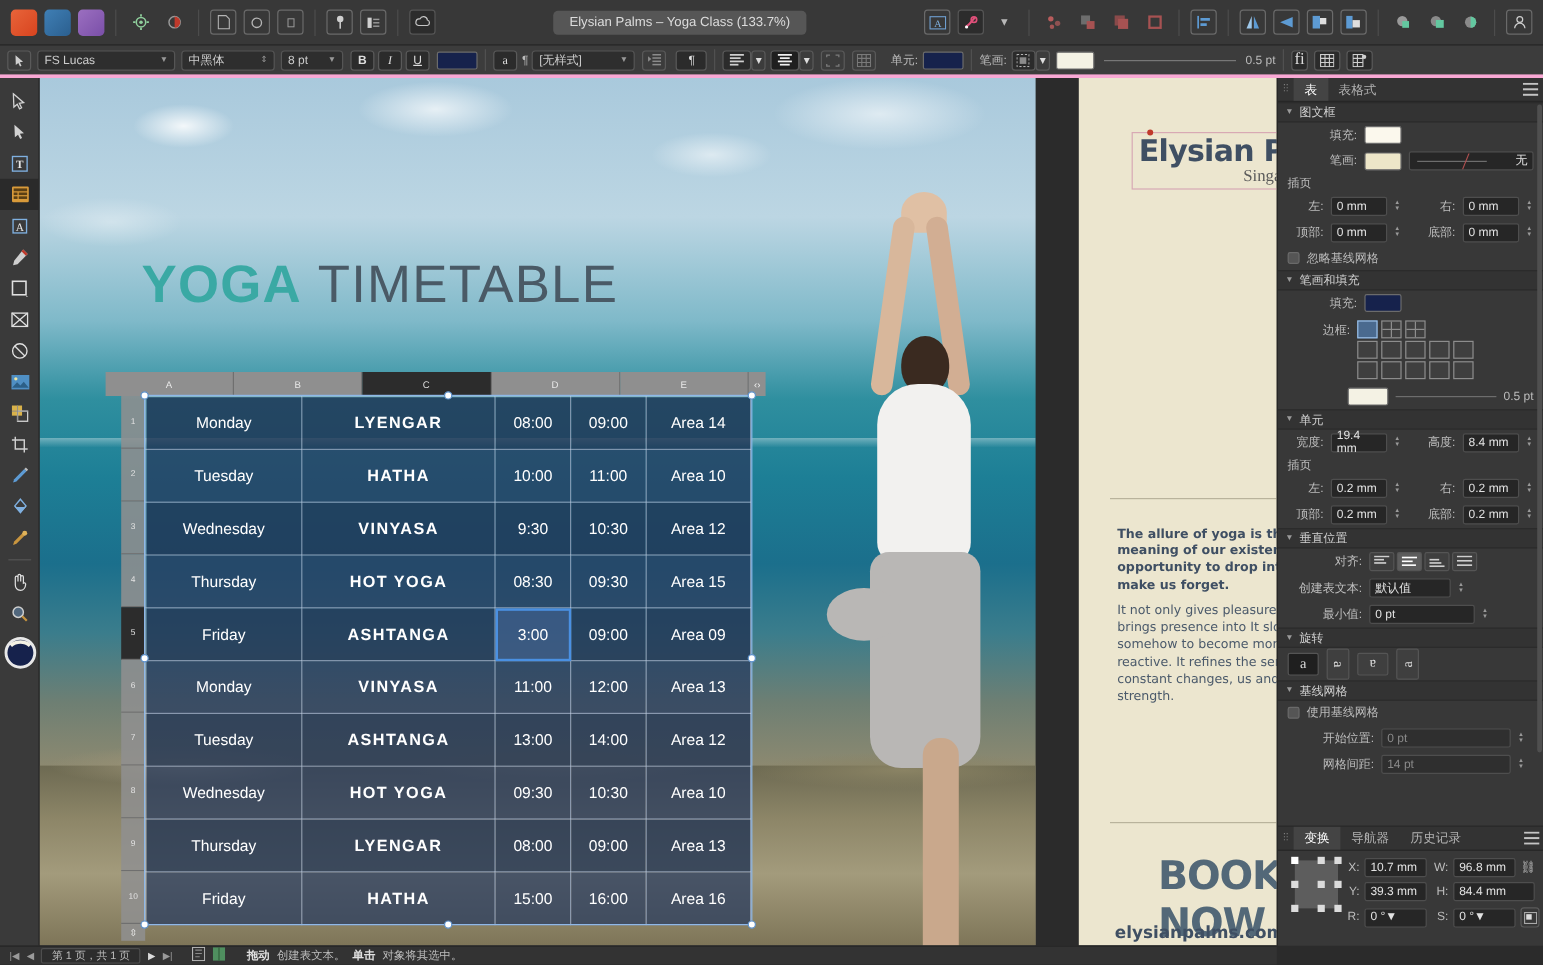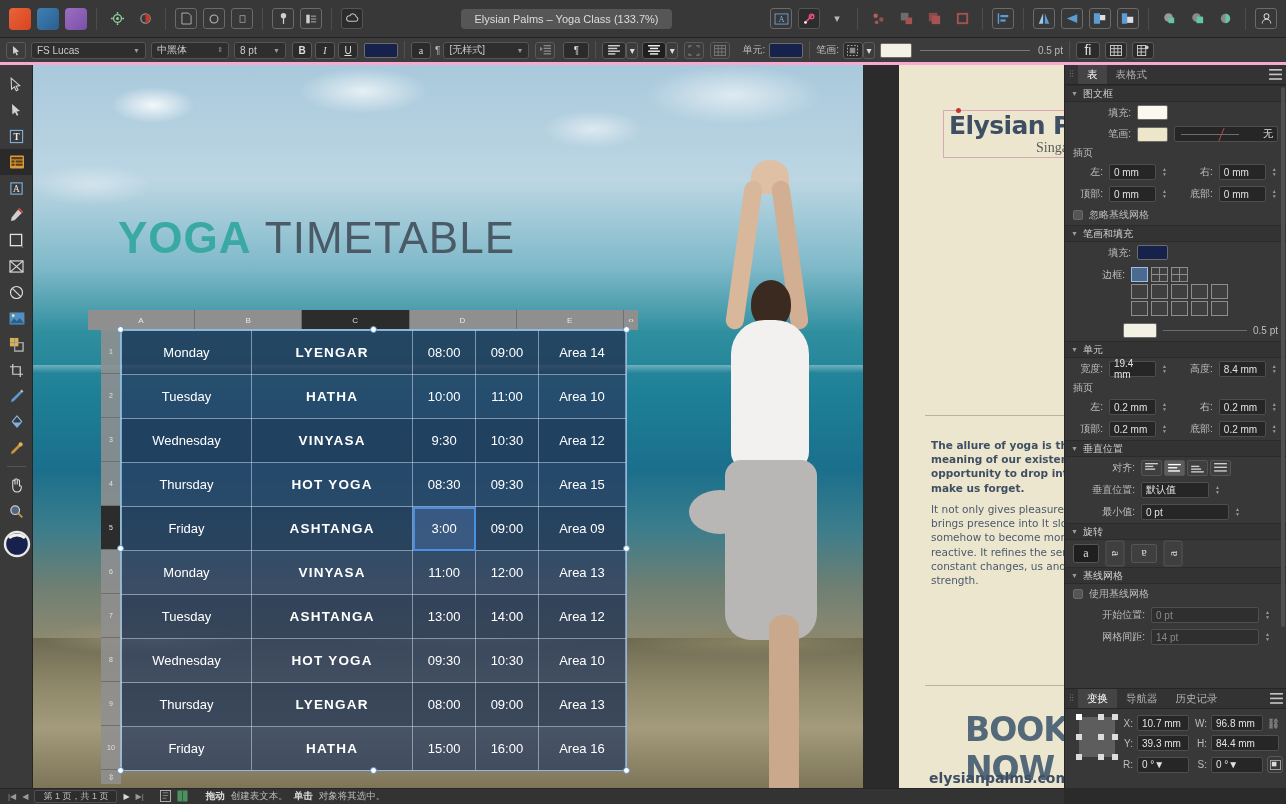--- a/index.html
+++ b/index.html
@@ -477,21 +477,21 @@
         </svg>
     </div>
     <div class="sq" style="width:12px">▾</div>
     <div style="width:5px"></div>
     <div class="swatch" style="background:#f4f2e4;width:32px"></div>
     <div style="width:8px"></div>
     <div class="slider"></div>
     <div style="width:8px"></div>
     <div class="lbl">0.5 pt</div>
     <div class="fb-sep"></div>
-    <div class="sq dark" style="width:24px;font-family:Liberation Sans, sans-serif;font-size:14px">fi</div>
+    <div class="sq dark" style="width:14px;font-family:Liberation Serif, serif;font-size:14px">fi</div>
     <div style="width:5px"></div>
     <div class="sq dark" style="width:22px">
       <svg width="12" height="11" viewBox="0 0 13 12">
           <rect x="0.5" y="0.5" width="12" height="11" fill="none" stroke="#cfcfcf"></rect>
           <path d="M4.5.5v11M8.5.5v11M.5 4h12M.5 7.7h12" stroke="#cfcfcf"></path>
         </svg>
     </div>
     <div style="width:5px"></div>
     <div class="sq dark" style="width:22px">
       <svg width="12" height="11" viewBox="0 0 13 12">
@@ -937,21 +937,21 @@
               <g fill="#cfcfcf">
                 <rect y="0" width="14" height="1.5"></rect>
                 <rect y="4" width="14" height="1.5"></rect>
                 <rect y="8" width="14" height="1.5"></rect>
               </g>
             </svg>
         </div>
       </div>
     </div>
     <div class="prow">
-      <div class="plabel" style="width:62px">垂直位置:</div>
+      <div class="plabel" style="width:62px">创建表文本:</div>
       <div class="pfield" style="width:68px">默认值</div>
       <div class="spin">▲<br>▼</div>
     </div>
     <div class="prow">
       <div class="plabel" style="width:62px">最小值:</div>
       <div class="pfield" style="width:88px">0 pt</div>
       <div class="spin">▲<br>▼</div>
     </div>
 
     <div class="sechdr">

